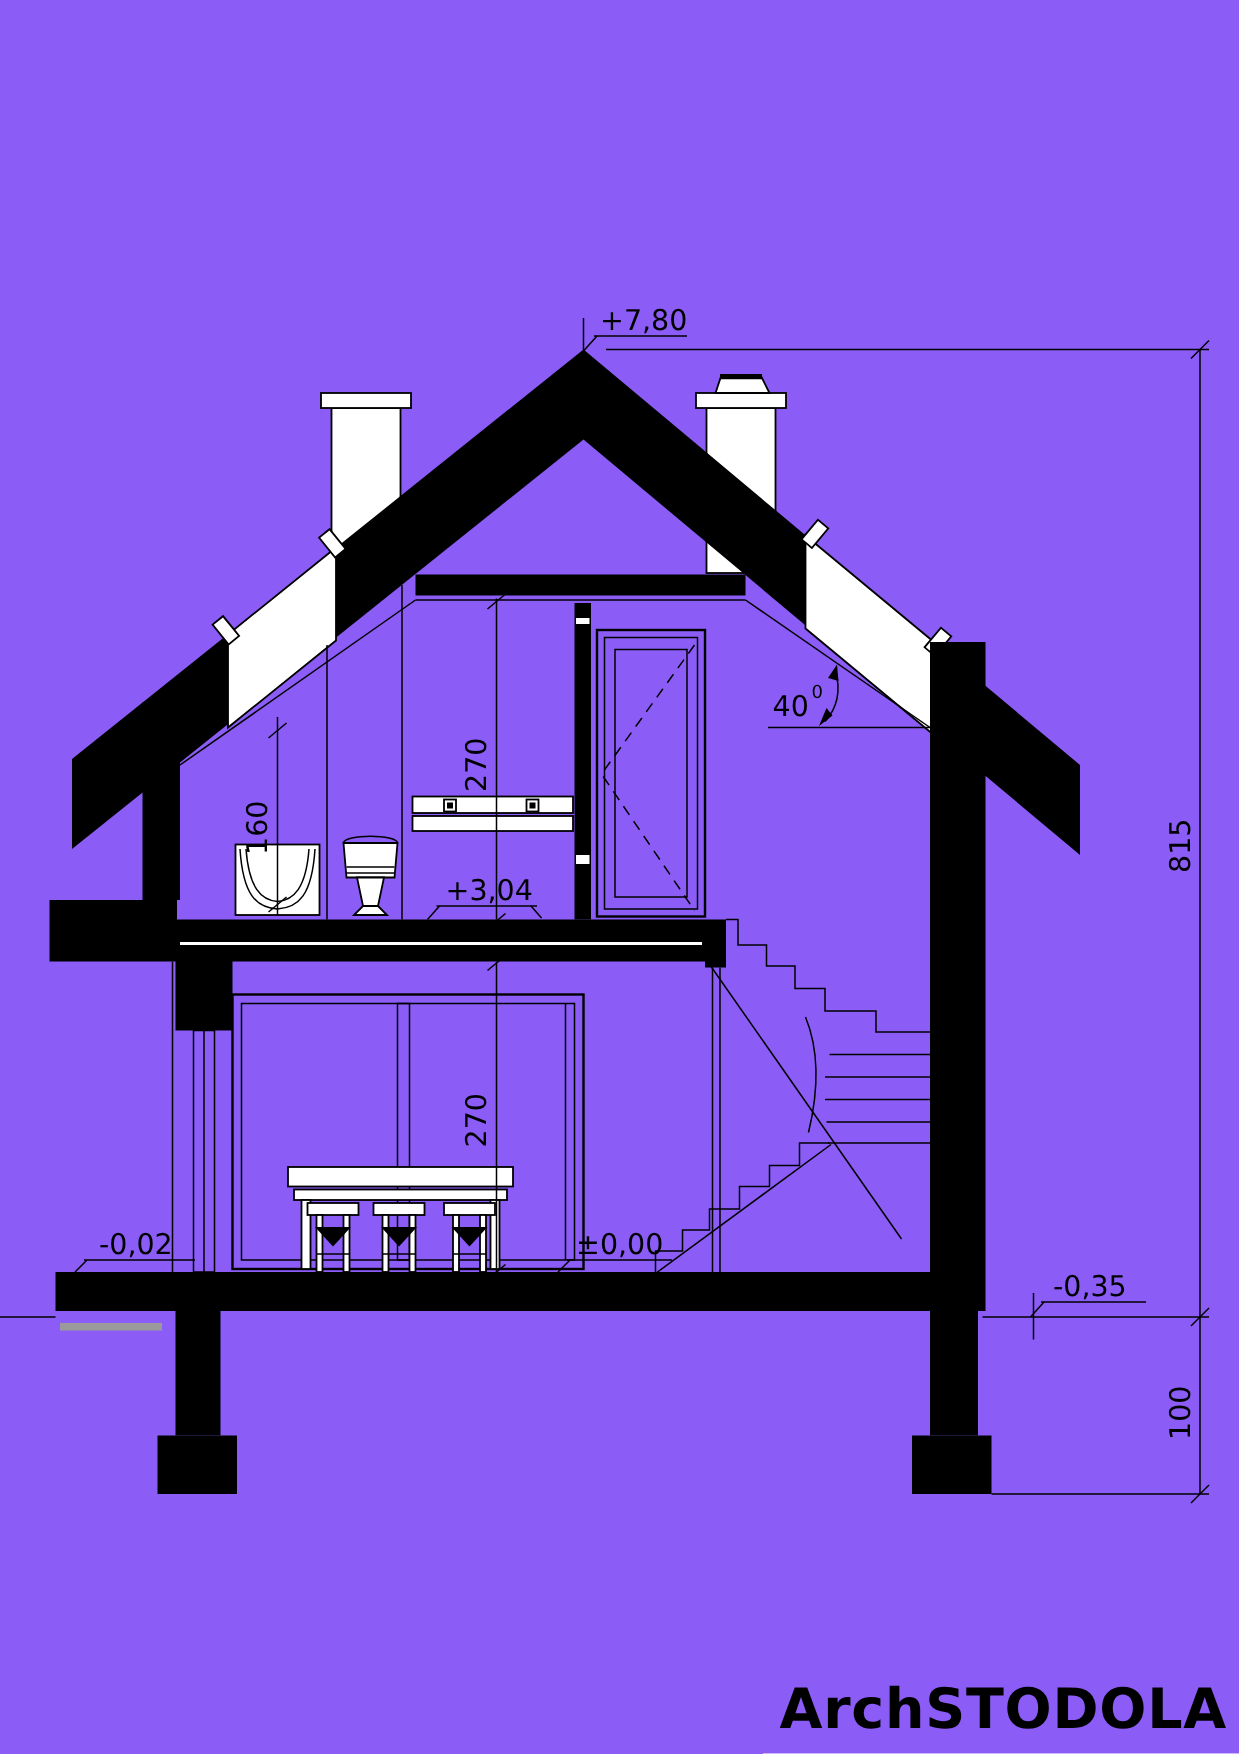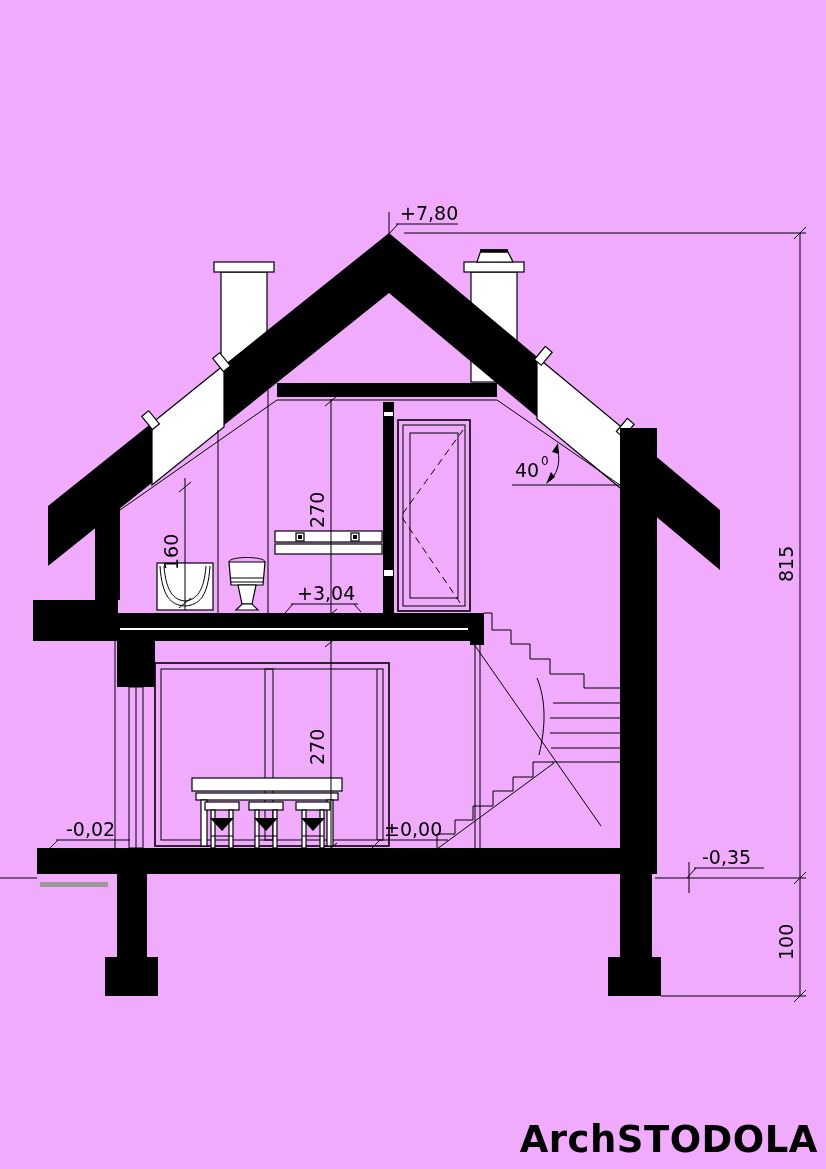--- a/index.html
+++ b/index.html
@@ -1,19 +1,19 @@
 <!DOCTYPE html>
 <html><head>
 <meta charset="utf-8">
 <style>
   html,body{margin:0;padding:0;background:#fff;}
   .sheet{
     position:relative;
     width:826px;height:1169px;
-    background:#f0abfc;
+    background:#8b5cf6;
     font-family:"DejaVu Sans", sans-serif;
     overflow:hidden;
   }
   svg{display:block}
   .ann{font-family:"DejaVu Sans", sans-serif;font-size:19px;fill:#000;}
   .ann-sup{font-family:"DejaVu Sans", sans-serif;font-size:12px;fill:#000;}
   .logo-text{font-family:"DejaVu Sans", sans-serif;font-size:37px;font-weight:bold;fill:#000;letter-spacing:0.5px;}
   .thin{stroke:#000;stroke-width:1;fill:none;}
   .med{stroke:#000;stroke-width:1.6;fill:none;}
   .blk{fill:#000;stroke:none;}

